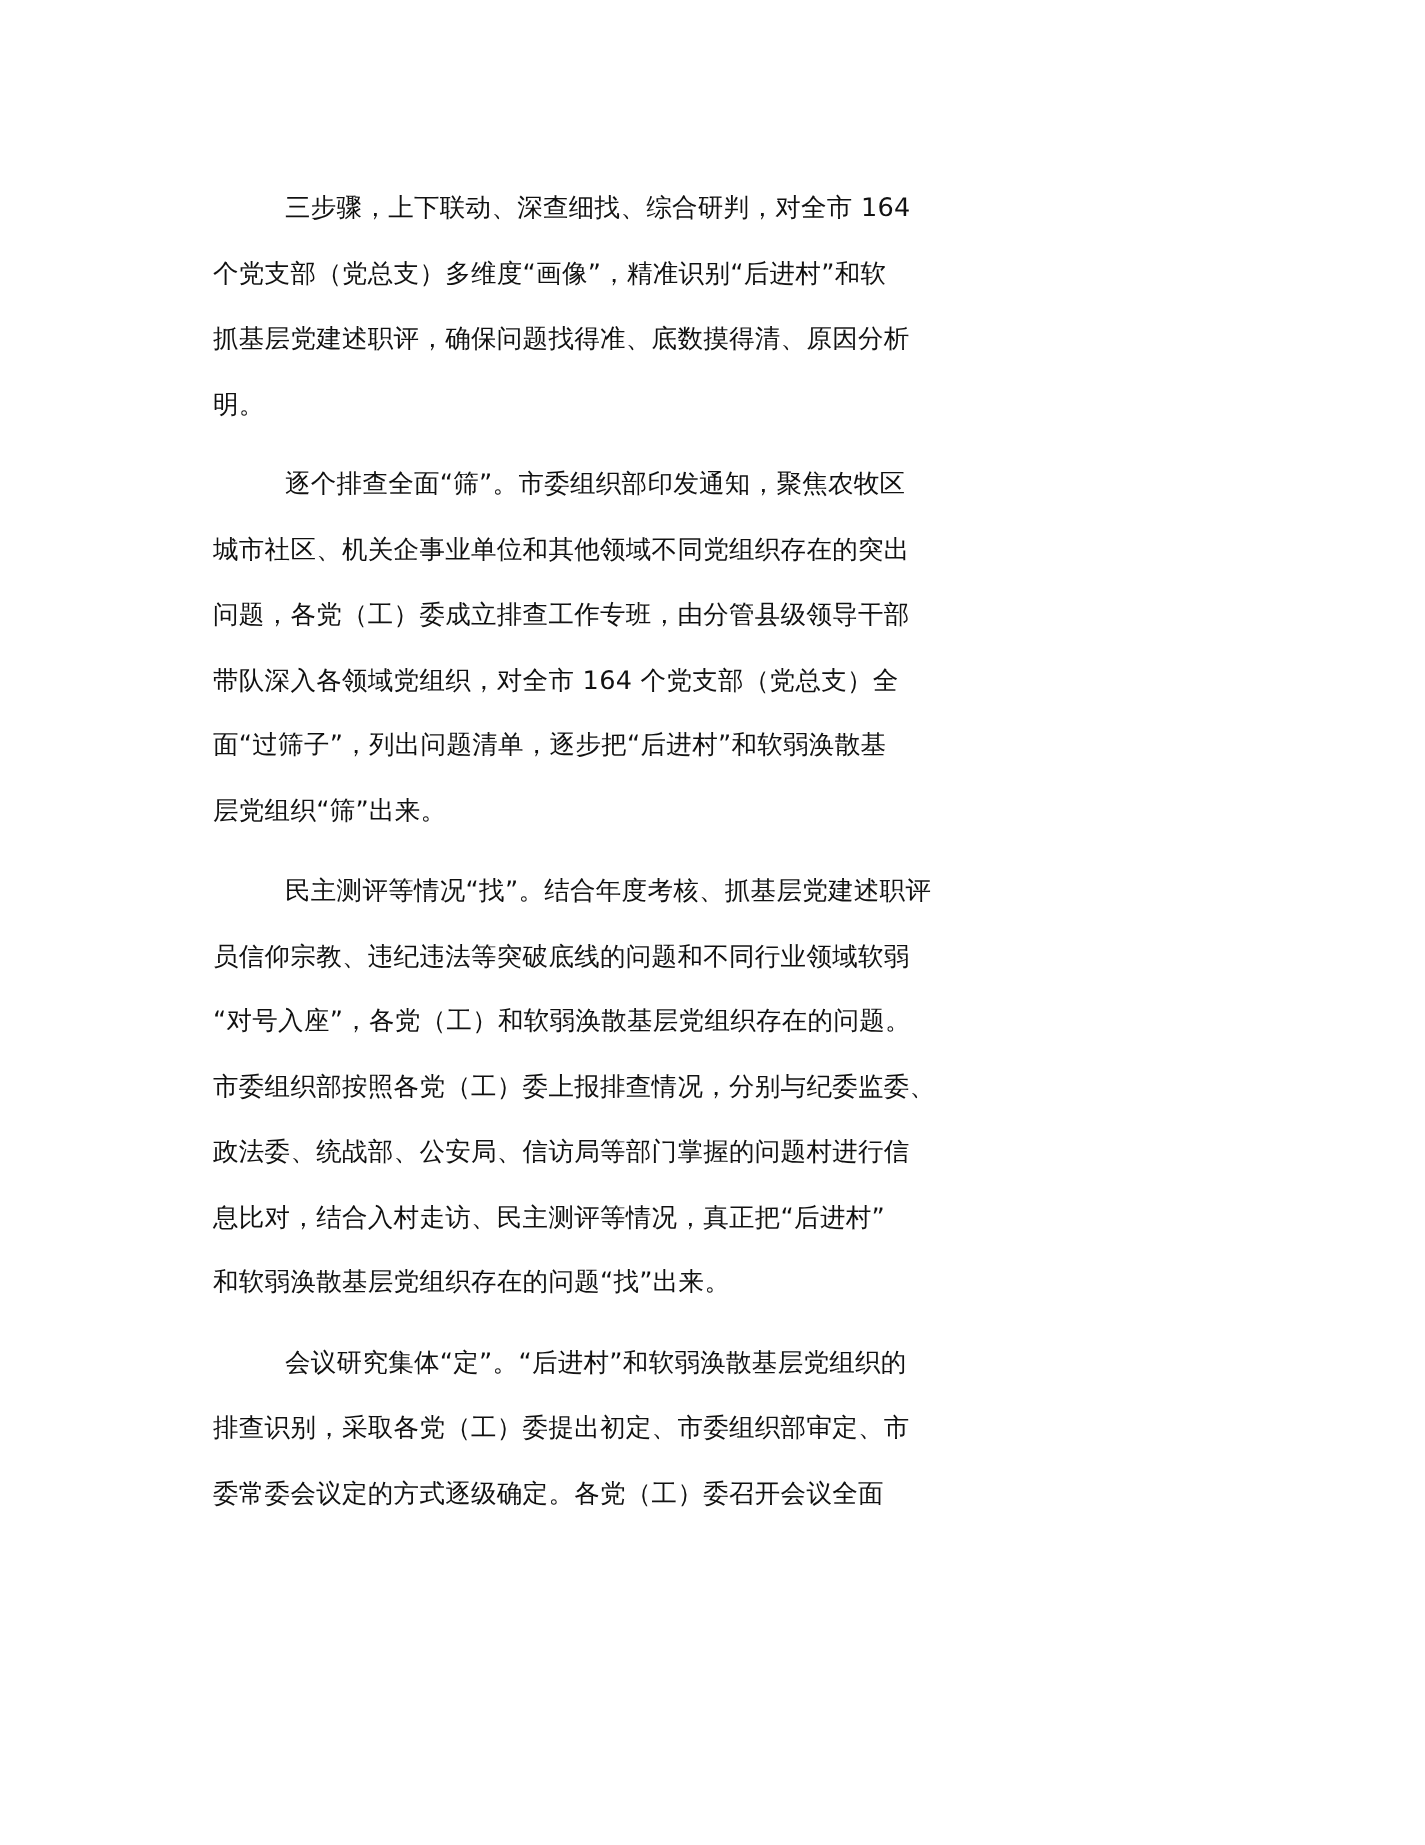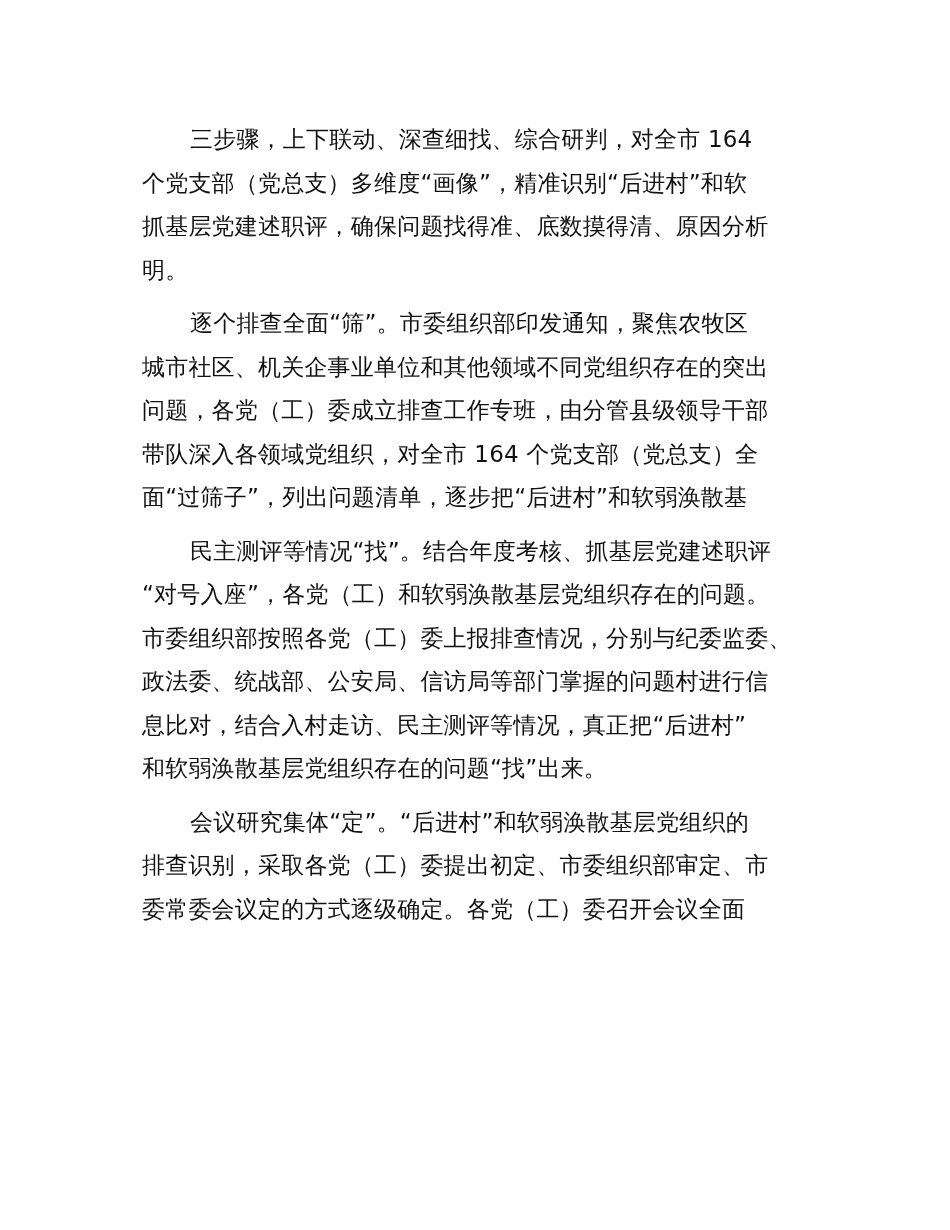--- a/index.html
+++ b/index.html
@@ -27,21 +27,21 @@
     position: absolute;
     left: 142px;
     top: 118px;
     width: 680px;
   }
   .para {
     margin: 0 0 10px 0;
   }
   .line {
     display: block;
-    font-size: 23px;
+    font-size: 17px;
     line-height: 43.5px;
     height: 43.5px;
     white-space: nowrap;
     letter-spacing: 0.2px;
   }
   .line.indent {
     padding-left: 48px;
   }
 </style>
 </head>
@@ -56,24 +56,26 @@
       <span class="line">抓基层党建述职评，确保问题找得准、底数摸得清、原因分析</span>
       <span class="line">明。</span>
     </div>
 
     <div class="para">
       <span class="line indent">逐个排查全面“筛”。市委组织部印发通知，聚焦农牧区</span>
       <span class="line">城市社区、机关企事业单位和其他领域不同党组织存在的突出</span>
       <span class="line">问题，各党（工）委成立排查工作专班，由分管县级领导干部</span>
       <span class="line">带队深入各领域党组织，对全市 164 个党支部（党总支）全</span>
       <span class="line">面“过筛子”，列出问题清单，逐步把“后进村”和软弱涣散基</span>
+      <span class="line">层党组织“筛”出来。</span>
     </div>
 
     <div class="para">
       <span class="line indent">民主测评等情况“找”。结合年度考核、抓基层党建述职评</span>
+      <span class="line">员信仰宗教、违纪违法等突破底线的问题和不同行业领域软弱</span>
       <span class="line">“对号入座”，各党（工）和软弱涣散基层党组织存在的问题。</span>
       <span class="line">市委组织部按照各党（工）委上报排查情况，分别与纪委监委、</span>
       <span class="line">政法委、统战部、公安局、信访局等部门掌握的问题村进行信</span>
       <span class="line">息比对，结合入村走访、民主测评等情况，真正把“后进村”</span>
       <span class="line">和软弱涣散基层党组织存在的问题“找”出来。</span>
     </div>
 
     <div class="para">
       <span class="line indent">会议研究集体“定”。“后进村”和软弱涣散基层党组织的</span>
       <span class="line">排查识别，采取各党（工）委提出初定、市委组织部审定、市</span>

